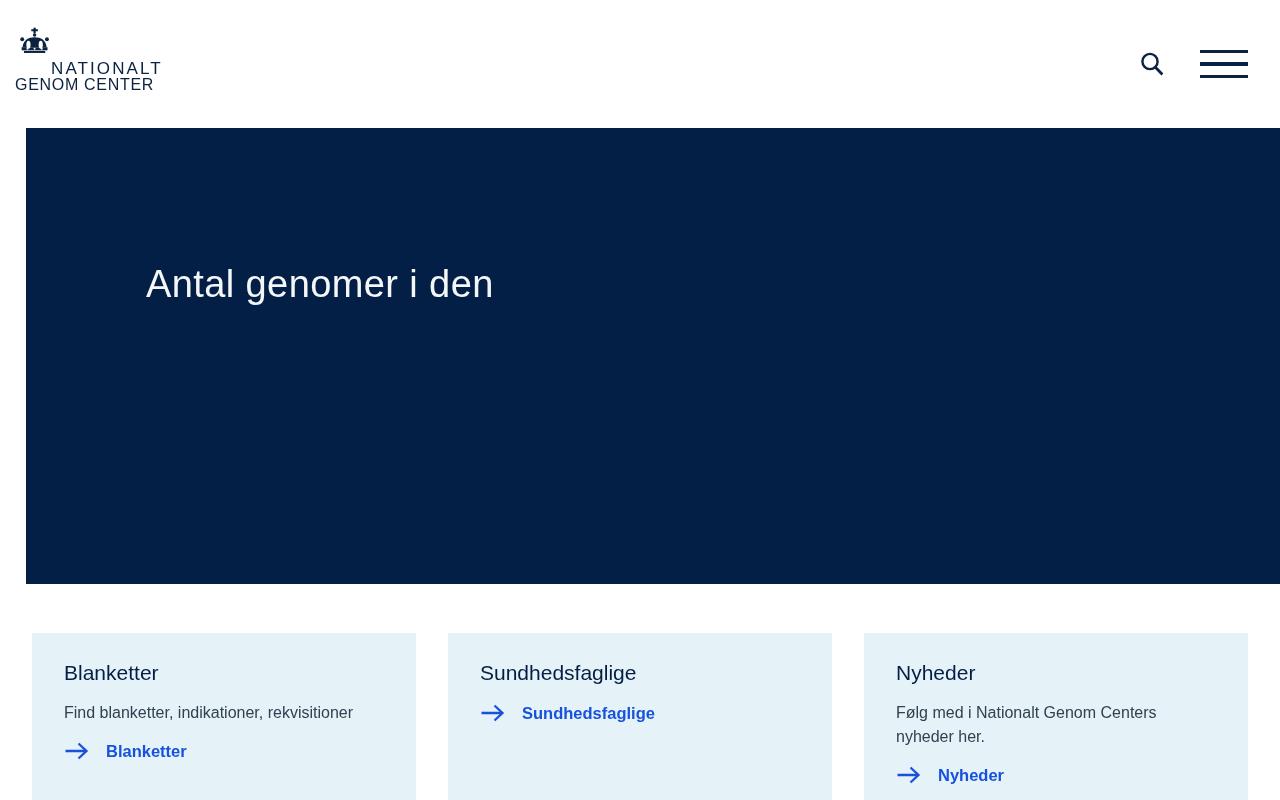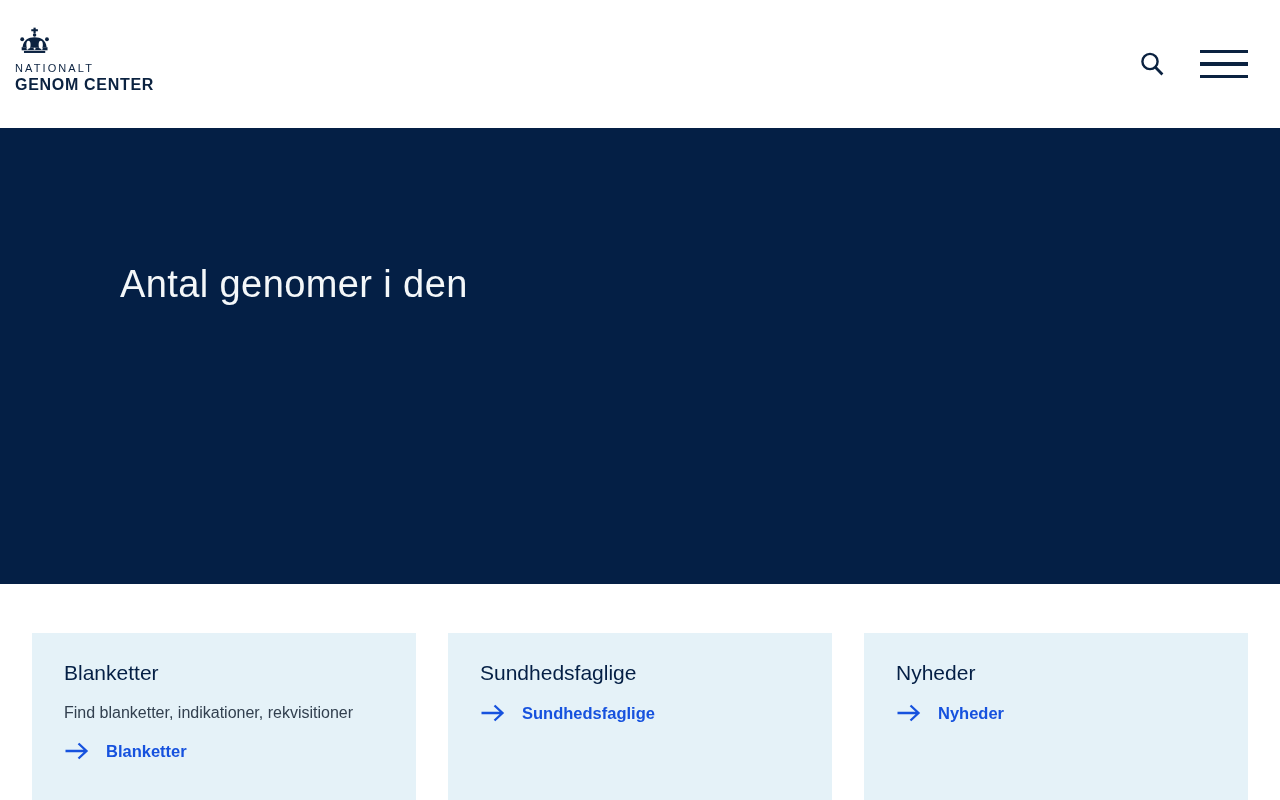--- a/index.html
+++ b/index.html
@@ -11,29 +11,29 @@
     --body-text:#32404F;
     --hero-text:#F4F7F9;
   }
   *{box-sizing:border-box;margin:0;padding:0;}
   html,body{width:1280px;height:800px;overflow:hidden;background:#fff;
     font-family:"Liberation Sans", sans-serif;}
   
   .header{position:relative;height:128px;background:#fff;}
   .logo{position:absolute;left:15px;top:27px;display:flex;flex-direction:column;cursor:pointer;}
   .crown{margin-left:3px;margin-bottom:3px;}
-  .logo-line1{color:var(--brand);font-size:11px;font-weight:500;letter-spacing:2.1px;line-height:15px;}
-  .logo-line2{color:var(--brand);font-size:16px;font-weight:700;letter-spacing:0.7px;line-height:17px;}
+  .logo-line1{color:var(--brand);font-size:17px;font-weight:500;letter-spacing:2.1px;line-height:15px;margin-left:36px;}
+  .logo-line2{color:var(--brand);font-size:16px;font-weight:400;letter-spacing:0.7px;line-height:17px;}
   .header-actions{position:absolute;right:32px;top:0;height:128px;display:flex;align-items:center;gap:30px;}
   .search-btn{background:none;border:none;cursor:pointer;padding:4px;display:flex;}
   .burger{width:48px;height:29px;display:flex;flex-direction:column;justify-content:space-between;
     background:none;border:none;cursor:pointer;padding:0;}
   .burger span{display:block;width:48px;height:3.4px;background:var(--brand);}
   
-  .hero{height:456px;background:var(--navy);padding:134px 0 0 120px;}
+  .hero{height:456px;background:var(--navy);padding:134px 0 0 120px;margin-left:26px;}
   .hero h1{color:var(--hero-text);font-size:38px;font-weight:400;line-height:45.5px;letter-spacing:0.4px;}
   .hero h1 span{display:block;white-space:nowrap;}
   
   .cards{display:grid;grid-template-columns:repeat(3,1fr);gap:32px;margin:49px 32px 0;}
   .card{background:var(--card-bg);height:232px;padding:26px 32px;overflow:hidden;}
   .card h2{color:var(--navy);font-size:21px;font-weight:500;line-height:28px;margin-bottom:14px;}
   .card-body{color:var(--body-text);font-size:16px;line-height:24px;}
   .card-body span{display:block;white-space:nowrap;}
   .card-link{display:flex;align-items:center;gap:17px;margin-top:14px;color:var(--link);
     font-size:16.5px;font-weight:700;text-decoration:none;cursor:pointer;line-height:24px;}
@@ -110,20 +110,24 @@
     <a class="card-link">
       <svg width="25" height="20" viewBox="0 0 25 20" fill="none" aria-hidden="true">
         <path d="M1.5 10 H22.5 M14.5 2.5 L22.5 10 L14.5 17.5" stroke="#1652DE" stroke-width="2.3"></path>
       </svg>
       <span>Sundhedsfaglige</span>
     </a>
   </div>
 
   <div class="card">
     <h2>Nyheder</h2>
+    <div class="card-body">
+      <span>Følg med i Nationalt Genom Centers</span>
+      <span>nyheder her.</span>
+    </div>
     <a class="card-link">
       <svg width="25" height="20" viewBox="0 0 25 20" fill="none" aria-hidden="true">
         <path d="M1.5 10 H22.5 M14.5 2.5 L22.5 10 L14.5 17.5" stroke="#1652DE" stroke-width="2.3"></path>
       </svg>
       <span>Nyheder</span>
     </a>
   </div>
 
 </section>
 

